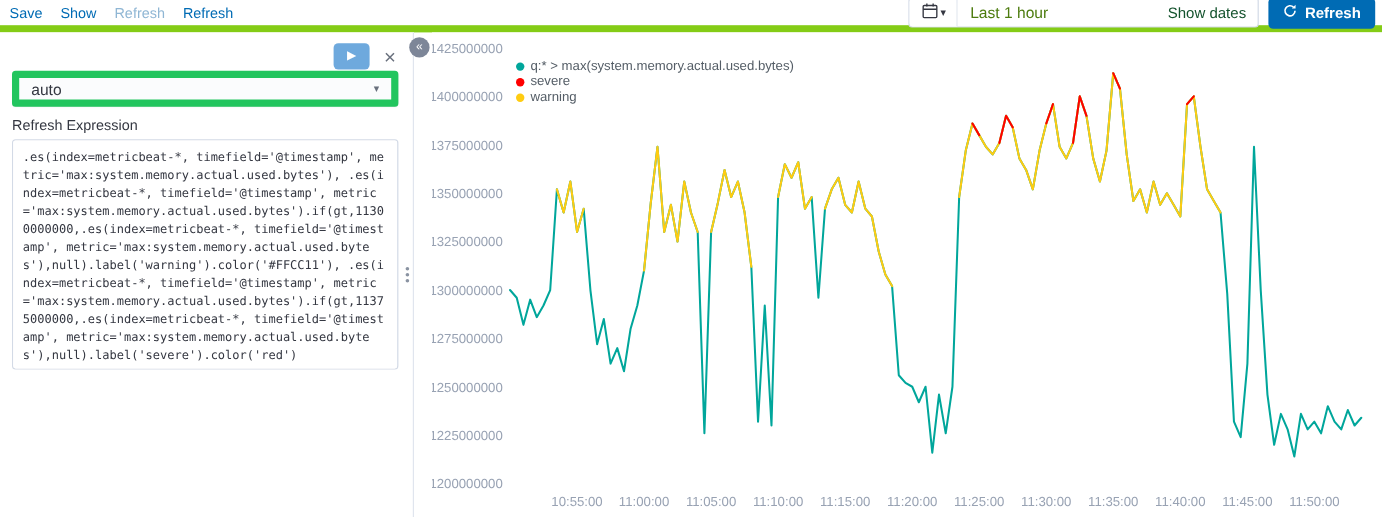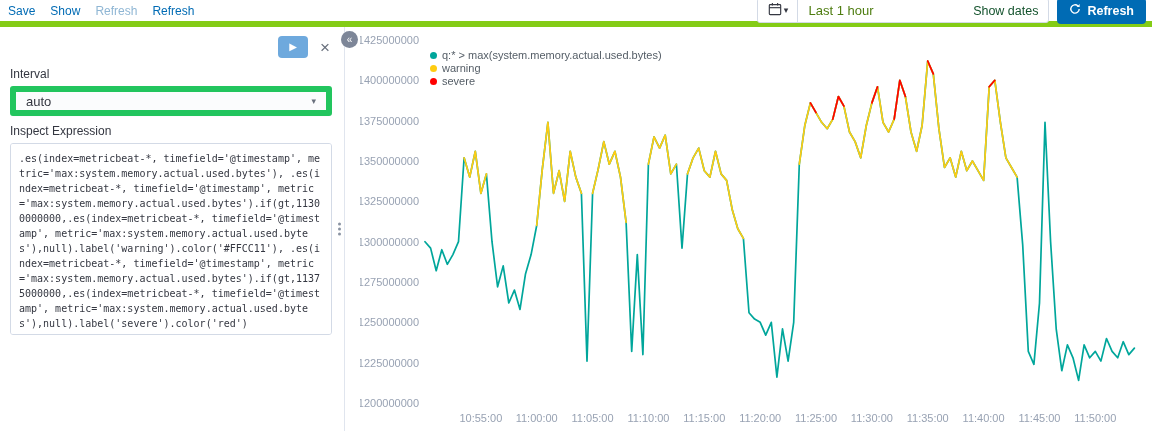--- a/index.html
+++ b/index.html
@@ -127,27 +127,26 @@
   <div class="panel">
     <div class="panel-actions">
       <button class="play-btn">
         <span class="play-glyph">▶</span>
       </button>
       <button class="close-btn">
         <span>×</span>
       </button>
     </div>
 
-    <div class="field-label">Interval</div>
     <div class="select">
       <span>auto</span>
       <span class="caret">▾</span>
     </div>
 
-    <div class="field-label">Inspect Expression</div>
+    <div class="field-label">Refresh Expression</div>
     <textarea class="expr" spellcheck="false" style="">.es(index=metricbeat-*, timefield='@timestamp', metric='max:system.memory.actual.used.bytes'), .es(index=metricbeat-*, timefield='@timestamp', metric='max:system.memory.actual.used.bytes').if(gt,11300000000,.es(index=metricbeat-*, timefield='@timestamp', metric='max:system.memory.actual.used.bytes'),null).label('warning').color('#FFCC11'), .es(index=metricbeat-*, timefield='@timestamp', metric='max:system.memory.actual.used.bytes').if(gt,11375000000,.es(index=metricbeat-*, timefield='@timestamp', metric='max:system.memory.actual.used.bytes'),null).label('severe').color('red')</textarea>
 
     <div class="drag-handle">
         <i></i>
         <i></i>
         <i></i>
       </div>
   </div>
 
   <button class="collapse-btn">«</button>
@@ -179,23 +178,23 @@
         <path d="M65.0 214.7L70.6 221.1L76.2 243.7L81.8 222.7L87.3 237.3L92.9 227.6L98.5 214.7L104.1 130.8L109.7 150.1L115.3 124.3L120.9 166.3L126.4 146.9L132.0 214.7L137.6 259.8L143.2 238.9L148.8 276.0L154.4 263.1L160.0 282.4L165.5 246.9L171.1 227.6L176.7 198.5L182.3 142.1L187.9 95.3L193.5 166.3L199.1 143.7L204.6 174.3L210.2 124.3L215.8 150.1L221.4 166.3L227.0 334.1L232.6 166.3L238.2 142.1L243.8 114.6L249.3 137.2L254.9 124.3L260.5 150.1L266.1 195.3L271.7 324.4L277.3 227.6L282.9 327.6L288.4 137.2L294.0 109.8L299.6 121.1L305.2 108.2L310.8 146.9L316.4 137.2L322.0 221.1L327.5 146.9L333.1 130.8L338.7 121.1L344.3 143.7L349.9 150.1L355.5 124.3L361.1 146.9L366.6 153.4L372.2 182.4L377.8 201.8L383.4 211.4L389.0 285.7L394.6 292.1L400.2 295.3L405.7 308.2L411.3 295.3L416.9 350.2L422.5 301.8L428.1 334.1L433.7 295.3L439.3 137.2L444.8 98.5L450.4 75.9L456.0 85.6L461.6 95.3L467.2 101.7L472.8 92.1L478.4 69.5L483.9 79.1L489.5 105.0L495.1 114.6L500.7 130.8L506.3 98.5L511.9 75.9L517.5 59.8L523.0 95.3L528.6 105.0L534.2 92.1L539.8 53.3L545.4 69.5L551.0 105.0L556.6 124.3L562.1 98.5L567.7 34.0L573.3 46.9L578.9 101.7L584.5 140.5L590.1 130.8L595.7 150.1L601.3 124.3L606.8 143.7L612.4 134.0L618.0 143.7L623.6 153.4L629.2 59.8L634.8 53.3L640.4 95.3L645.9 130.8L651.5 140.5L657.1 150.1L662.7 217.9L668.3 324.4L673.9 337.3L679.5 276.0L685.0 95.3L690.6 214.7L696.2 301.8L701.8 343.7L707.4 317.9L713.0 330.8L718.6 353.4L724.1 317.9L729.7 330.8L735.3 324.4L740.9 334.1L746.5 311.5L752.1 324.4L757.7 330.8L763.2 314.7L768.8 327.6L774.4 321.1" fill="none" stroke="#00A69B" stroke-width="1.7" stroke-linejoin="round" stroke-linecap="round"></path>
         <path d="M104.1 130.8L109.7 150.1L115.3 124.3L120.9 166.3L126.4 146.9M176.7 198.5L182.3 142.1L187.9 95.3L193.5 166.3L199.1 143.7L204.6 174.3L210.2 124.3L215.8 150.1L221.4 166.3M232.6 166.3L238.2 142.1L243.8 114.6L249.3 137.2L254.9 124.3L260.5 150.1L266.1 195.3M288.4 137.2L294.0 109.8L299.6 121.1L305.2 108.2L310.8 146.9L316.4 137.2M327.5 146.9L333.1 130.8L338.7 121.1L344.3 143.7L349.9 150.1L355.5 124.3L361.1 146.9L366.6 153.4L372.2 182.4L377.8 201.8L383.4 211.4M439.3 137.2L444.8 98.5L450.4 75.9L456.0 85.6L461.6 95.3L467.2 101.7L472.8 92.1L478.4 69.5L483.9 79.1L489.5 105.0L495.1 114.6L500.7 130.8L506.3 98.5L511.9 75.9L517.5 59.8L523.0 95.3L528.6 105.0L534.2 92.1L539.8 53.3L545.4 69.5L551.0 105.0L556.6 124.3L562.1 98.5L567.7 34.0L573.3 46.9L578.9 101.7L584.5 140.5L590.1 130.8L595.7 150.1L601.3 124.3L606.8 143.7L612.4 134.0L618.0 143.7L623.6 153.4L629.2 59.8L634.8 53.3L640.4 95.3L645.9 130.8L651.5 140.5L657.1 150.1M685.0 95.3" fill="none" stroke="#FFCC11" stroke-width="1.7" stroke-linejoin="round" stroke-linecap="round"></path>
         <path d="M450.4 75.9L456.0 85.6M472.8 92.1L478.4 69.5L483.9 79.1M511.9 75.9L517.5 59.8M534.2 92.1L539.8 53.3L545.4 69.5M567.7 34.0L573.3 46.9M629.2 59.8L634.8 53.3" fill="none" stroke="#FF0000" stroke-width="1.7" stroke-linejoin="round" stroke-linecap="round"></path>
       </svg>
     <div class="legend">
       <div class="legend-item">
         <span class="legend-dot" style="background: rgb(0, 166, 155);"></span>
         <span>q:* &gt; max(system.memory.actual.used.bytes)</span>
       </div>
       <div class="legend-item">
+        <span class="legend-dot" style="background: rgb(255, 0, 0);"></span>
+        <span>severe</span>
+      </div>
+      <div class="legend-item">
         <span class="legend-dot" style="background: rgb(255, 204, 17);"></span>
         <span>warning</span>
       </div>
-      <div class="legend-item">
-        <span class="legend-dot" style="background: rgb(255, 0, 0);"></span>
-        <span>severe</span>
-      </div>
     </div>
   </div>
 
 </div>
 
 </body></html>

